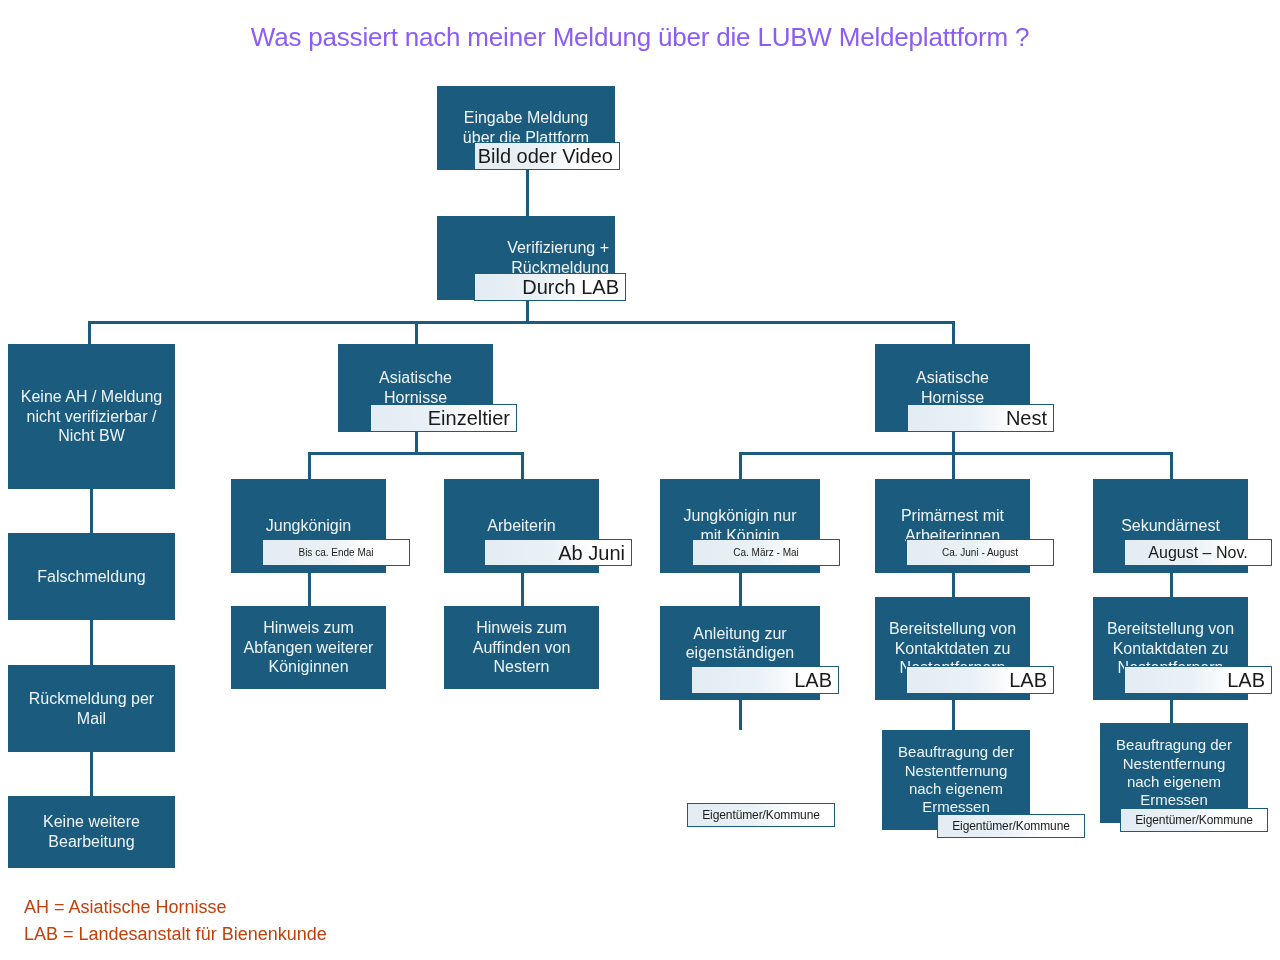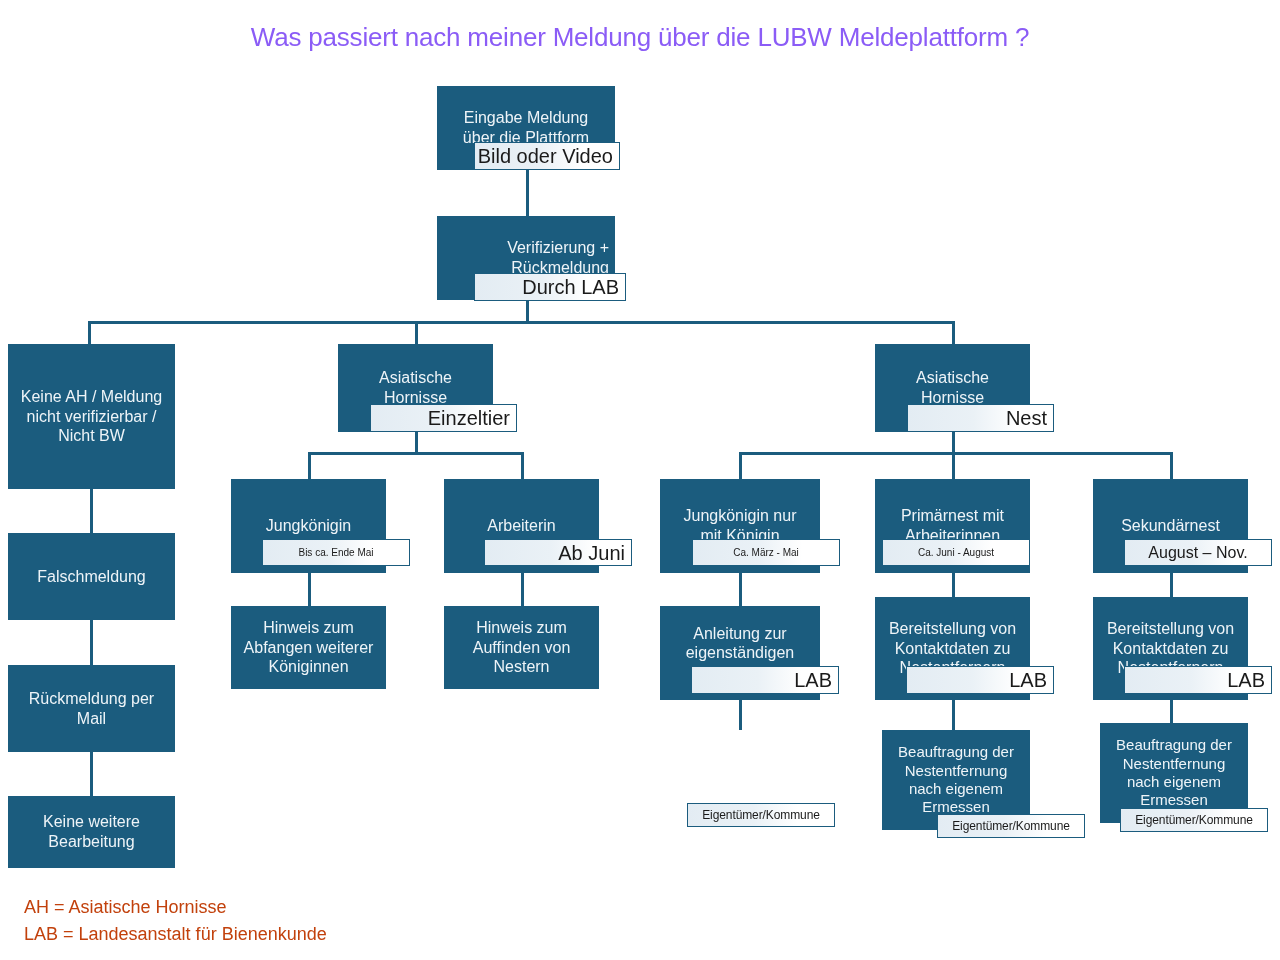--- a/index.html
+++ b/index.html
@@ -211,21 +211,21 @@
 mit Königin</span>
   </div>
   <div class="tag center t15" style="left:692px; top:539px; width:148px; height:27px;">
     <span class="tag-text">Ca. März - Mai</span>
   </div>
 
   <div class="node fs16" style="left:875px; top:479px; width:155px; height:94px;">
     <span class="node-text">Primärnest mit
 Arbeiterinnen</span>
   </div>
-  <div class="tag center t15" style="left:882px; top:539px; width:148px; height:27px;align-items:center;">
+  <div class="tag center t15" style="left:906px; top:539px; width:148px; height:27px;align-items:center;">
     <span class="tag-text">Ca. Juni - August</span>
   </div>
 
   <div class="node fs16" style="left:1093px; top:479px; width:155px; height:94px;">
     <span class="node-text">Sekundärnest</span>
   </div>
   <div class="tag center t16" style="left:1124px; top:539px; width:148px; height:27px; font-size:16px;">
     <span class="tag-text">August – Nov.</span>
   </div>
 

